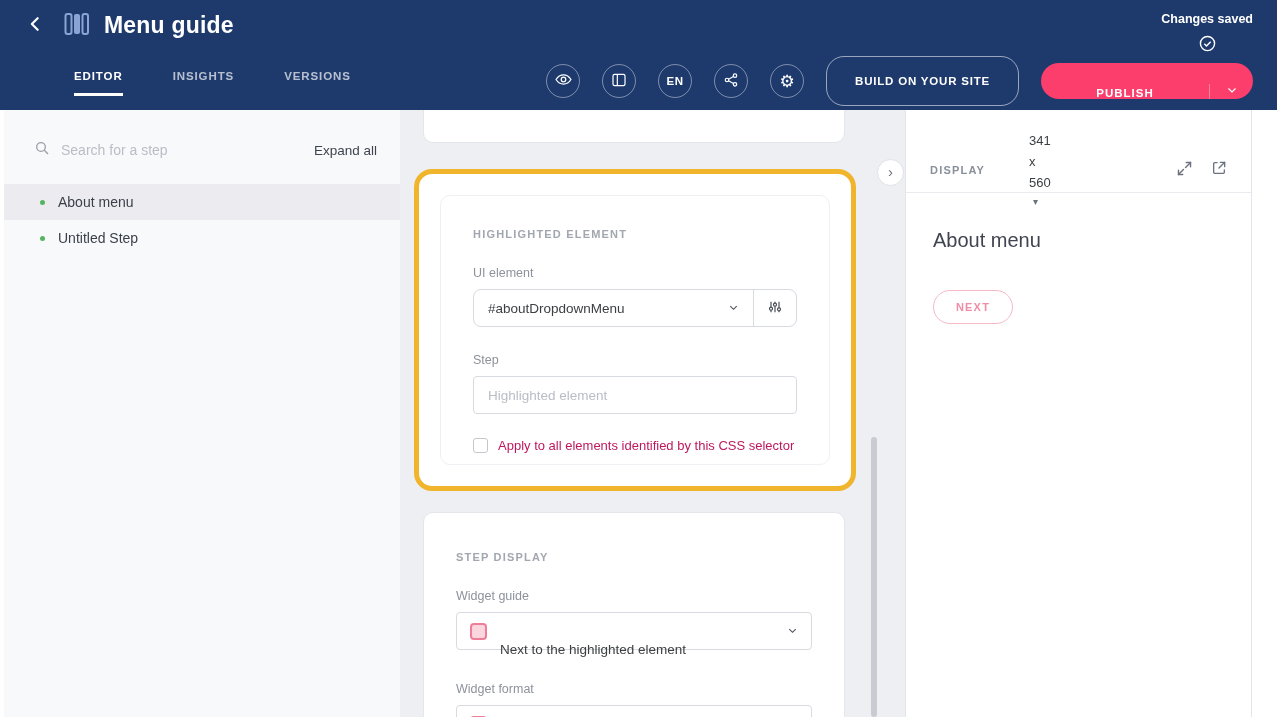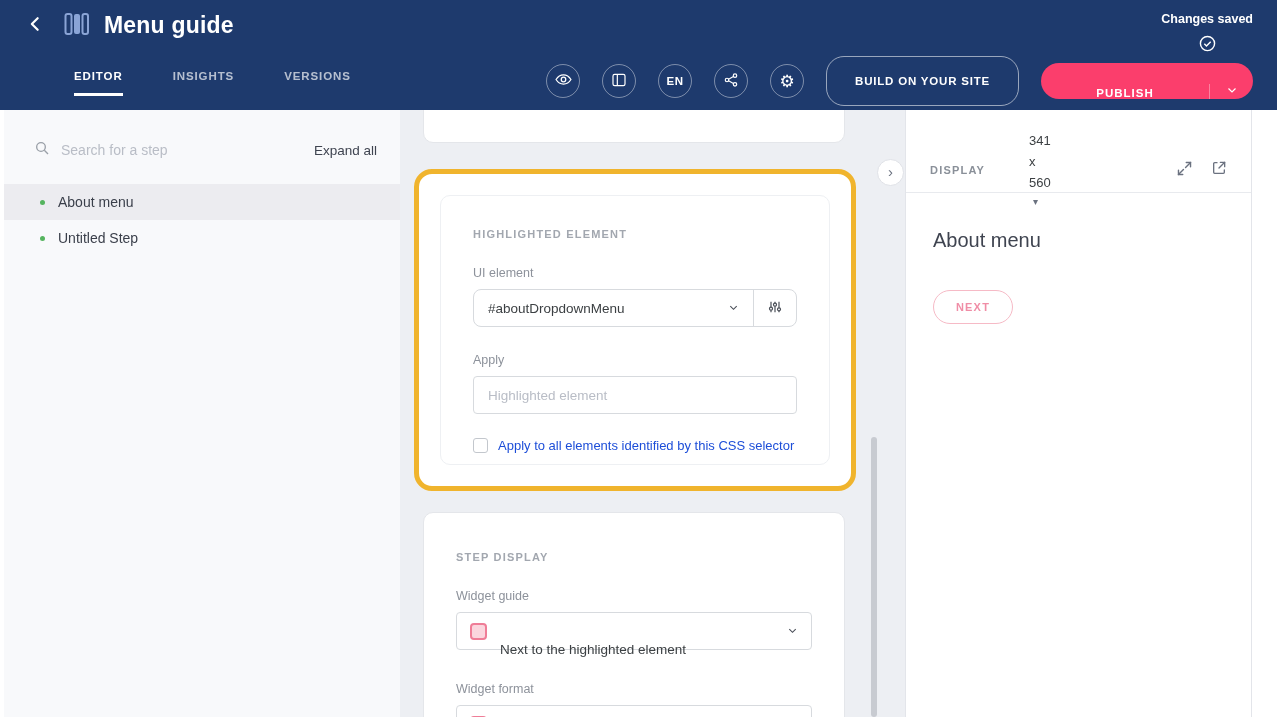--- a/index.html
+++ b/index.html
@@ -47,21 +47,21 @@
   .card-highlighted { width:100%; height:100%; border-radius:10px; border:1px solid #eef0f3; padding:32px 32px; }
   .section-title { font-size:11px; font-weight:bold; color:#a2a7af; letter-spacing:1.2px; }
   .field-label { font-size:12.5px; color:#8d929b; margin-top:26px; }
   .select-group { display:flex; margin-top:9px; height:38px; border:1px solid #d7dade; border-radius:8px; background:#fff; }
   .select-main { flex:1; display:flex; align-items:center; justify-content:space-between; padding:0 14px; font-size:13.5px; color:#3c4043; border-right:1px solid #d7dade; cursor:pointer; }
   .sliders-btn { width:42px; display:flex; align-items:center; justify-content:center; background:none; border:none; cursor:pointer; color:#4a4f58; }
   .text-input { display:block; margin-top:9px; height:38px; width:100%; border:1px solid #d7dade; border-radius:4px; padding:0 14px; font-size:13.5px; color:#3c4043; font-family:inherit; outline:none; background:#fff; }
   .text-input::placeholder { color:#b9bdc6; }
   .checkbox-row { margin-top:24px; display:flex; align-items:center; gap:10px; }
   .checkbox { width:15px; height:15px; border:1px solid #c3c7cd; border-radius:3px; background:#fff; flex:none; cursor:pointer; }
-  .checkbox-label { font-size:13px; color:#1d4ed8; }
+  .checkbox-label { font-size:13px; color:#be185d; }
 
   .card-step { position:absolute; left:23px; top:402px; width:422px; height:330px; border-radius:10px; padding:38px 32px; }
   .widget-select { display:flex; align-items:center; gap:13px; margin-top:9px; height:38px; border:1px solid #d7dade; border-radius:4px; background:#fff; padding:0 13px; cursor:pointer; }
   .widget-icon { width:17px; height:17px; border:2px solid #ef7d97; border-radius:4px; background:#fbd6de; flex:none; }
   .widget-text { flex:1; font-size:13.5px; color:#3c4043;margin-top:37px; }
   .wf-gap { margin-top:32px; }
 
   .scroll-thumb { position:absolute; left:471px; top:327px; bottom:0; width:6px; border-radius:3px; background:#c8cbd1; cursor:pointer; }
 
   
@@ -212,21 +212,21 @@
                   <line x1="6" y1="4" x2="6" y2="20"></line>
                   <line x1="12" y1="4" x2="12" y2="20"></line>
                   <line x1="18" y1="4" x2="18" y2="20"></line>
                   <circle cx="6" cy="14.5" r="2.3" fill="#fff"></circle>
                   <circle cx="12" cy="8.5" r="2.3" fill="#fff"></circle>
                   <circle cx="18" cy="15.5" r="2.3" fill="#fff"></circle>
                 </svg>
             </span>
           </button>
         </div>
-        <div class="field-label">Apply</div>
+        <div class="field-label">Step</div>
         <input class="text-input" type="text" placeholder="Highlighted element" style="">
         <div class="checkbox-row">
           <span class="checkbox"></span>
           <span class="checkbox-label">Apply to all elements identified by this CSS selector</span>
         </div>
       </section>
     </div>
 
     <section class="card card-step">
       <div class="section-title">STEP DISPLAY</div>

